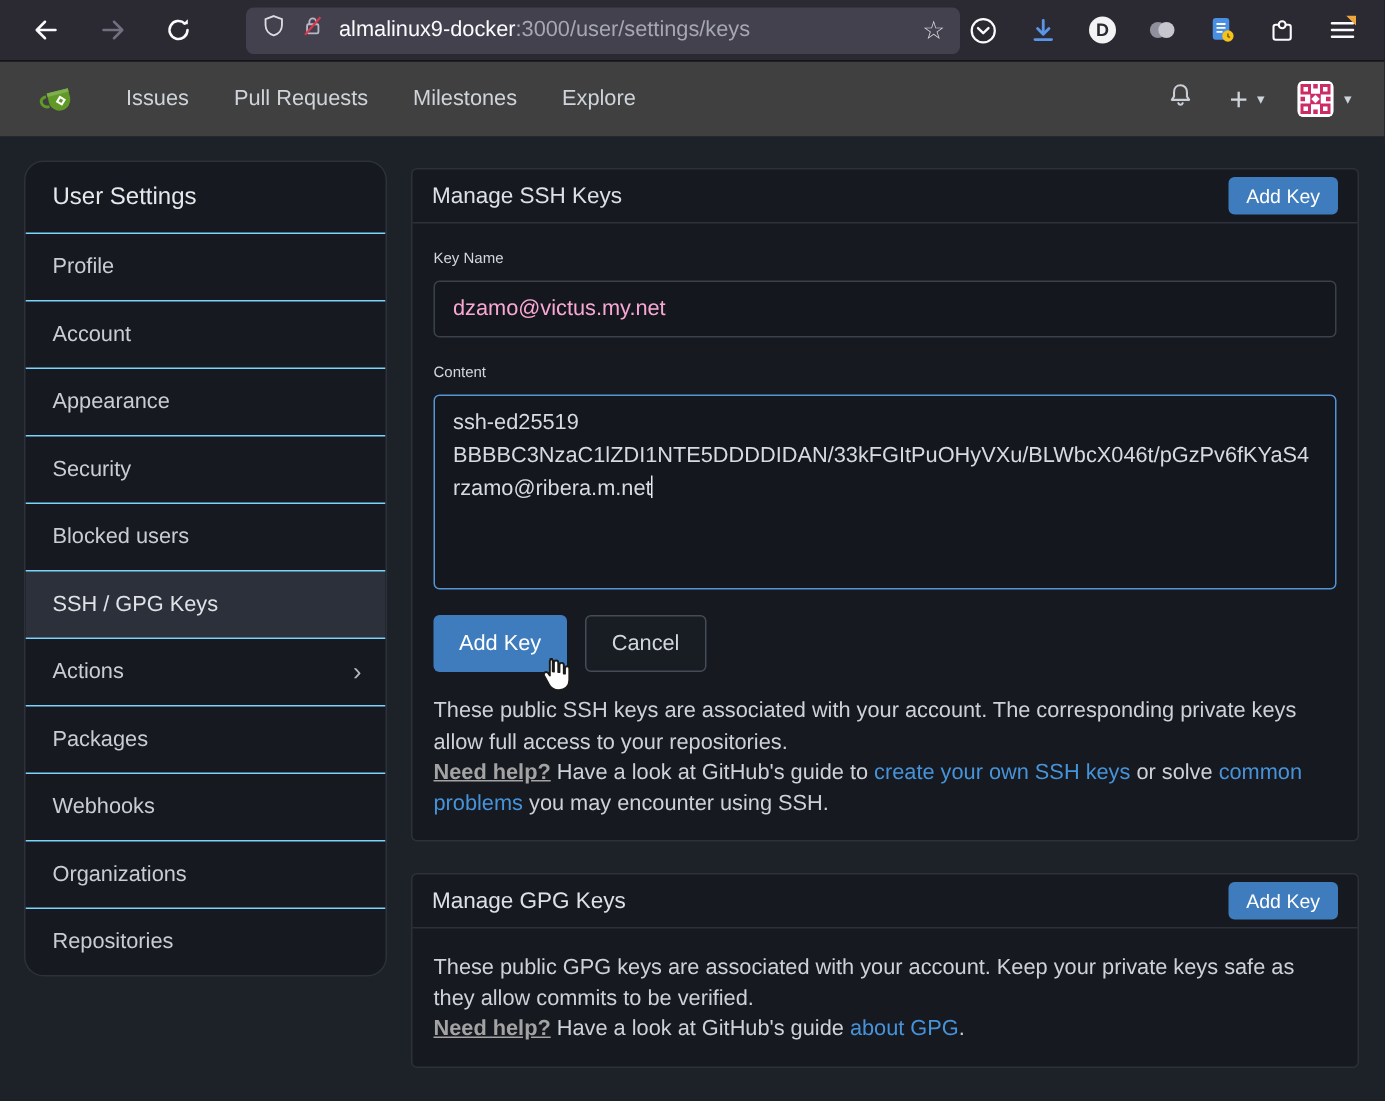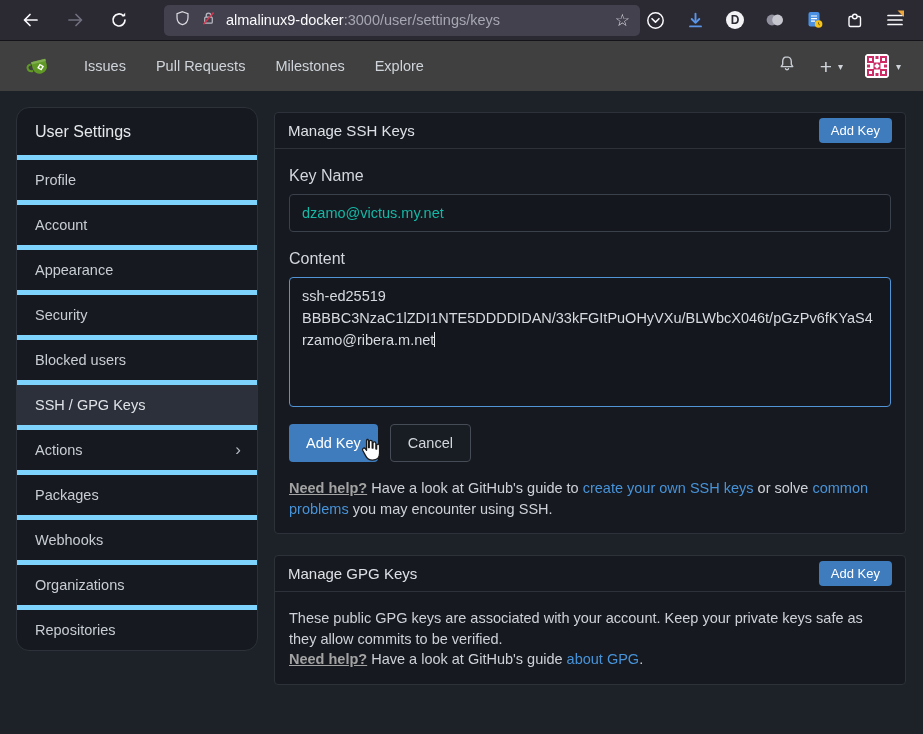--- a/index.html
+++ b/index.html
@@ -31,36 +31,36 @@
   .avatar-wrap { display:flex; align-items:center; gap:7px; cursor:pointer; }
   .avatar { width:24px; height:24px; border-radius:4px; overflow:hidden; background:#fff; }
 
   
   .page { position:relative; height:643px; background:#1d2128; }
 
   .sidebar { position:absolute; left:16px; top:16px; width:242px; background:#16191f;
              border:1px solid #2c313a; border-radius:13px; overflow:hidden; }
   .sb-header { padding:15px 18px 14px; font-size:16px; color:#e6e9ec; }
   .sb-item { height:45px; display:flex; align-items:center; padding:0 16px 0 18px;
-             font-size:14.5px; color:#c8cdd4; border-top:5px solid #7dd3fc; cursor:pointer; }
+             font-size:14.5px; color:#c8cdd4; border-top:1px solid #7dd3fc; cursor:pointer; }
   .sb-item.active { background:#2b303a; color:#dfe2e6; }
   .sb-chev { margin-left:auto; color:#b3b9c1; font-size:17px; }
 
   .main { position:absolute; left:274px; top:21px; width:632px; }
   .panel { background:#16191f; border:1px solid #2c313a; border-radius:4px; margin-bottom:21px; }
   .panel-header { display:flex; align-items:center; justify-content:space-between;
                   padding:5px 13px; border-bottom:1px solid #2c313a; min-height:35px; }
   .panel-title { font-size:15px; color:#dde0e5; }
   .btn-small { background:#3f7cbd; color:#fff; font-size:13px; padding:5px 12px;
                border:none; border-radius:4px; font-family:inherit; cursor:pointer; }
   .panel-body { padding:14px; }
-  .field-label { font-size:16px; color:#d3d7dd; margin:4px 0 9px; }
+  .field-label { font-size:10px; color:#d3d7dd; margin:4px 0 9px; }
   .field-label.second { margin-top:18px; }
   .text-input { width:100%; height:38px; background:#14171d; border:1px solid #3a414b;
-                border-radius:4px; color:#14b8a6; font-size:14.5px; padding:0 12px;
+                border-radius:4px; color:#f9a8d4; font-size:14.5px; padding:0 12px;
                 font-family:inherit; outline:none; }
   .fake-textarea { min-height:130px; background:#14171d; border:1px solid #5295d6;
                    border-radius:4px; color:#d7dbe0; font-size:14.5px; line-height:1.5;
                    padding:8px 12px; white-space:pre-wrap; overflow-wrap:break-word; cursor:text; }
   .text-caret { display:inline-block; width:1px; height:15px; background:#e8ebee; vertical-align:-2px; }
   .btn-row { margin-top:17px; display:flex; gap:12px; }
   .btn-primary { background:#3f7cbd; color:#fff; height:38px; padding:0 17px; border:none;
                  border-radius:4px; font-size:14.5px; font-family:inherit; cursor:pointer; }
   .btn-outline { background:#181c23; color:#d3d7dd; height:38px; padding:0 17px;
                  border:1px solid #454c56; border-radius:4px; font-size:14.5px;
@@ -269,20 +269,21 @@
 
         <div class="field-label second">Content</div>
         <div class="fake-textarea"><span>ssh-ed25519 BBBBC3NzaC1lZDI1NTE5DDDDIDAN/33kFGItPuOHyVXu/BLWbcX046t/pGzPv6fKYaS4 rzamo@ribera.m.net</span><span class="text-caret"></span></div>
 
         <div class="btn-row">
           <button class="btn-primary">Add Key</button>
           <button class="btn-outline">Cancel</button>
         </div>
 
         <div class="help">
+          <div><span>These public SSH keys are associated with your account. The corresponding private keys allow full access to your repositories.</span></div>
           <div>
             <b>Need help?</b><span> Have a look at GitHub's guide to </span><a class="link">create your own SSH keys</a><span> or solve </span><a class="link">common problems</a><span> you may encounter using SSH.</span>
           </div>
         </div>
       </div>
     </div>
 
     <div class="panel">
       <div class="panel-header">
         <span class="panel-title">Manage GPG Keys</span>

